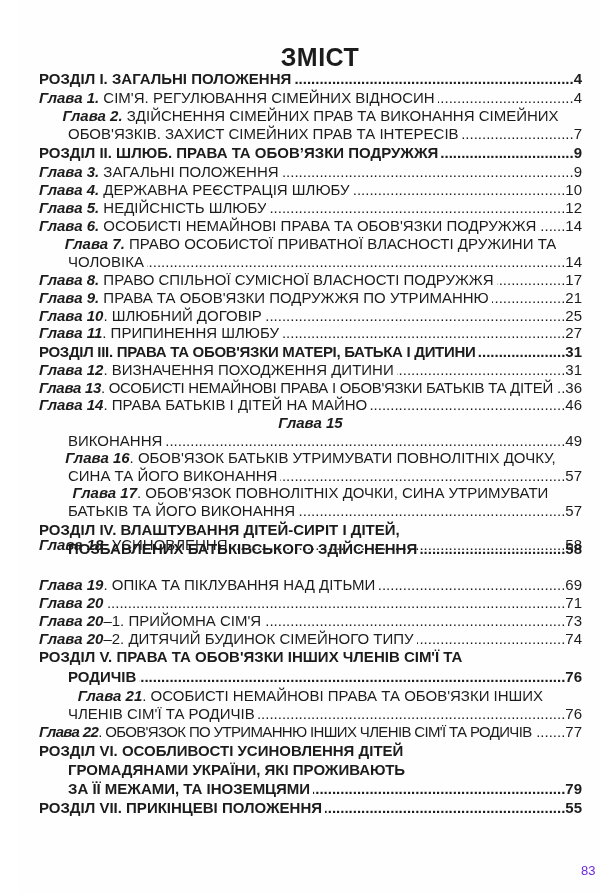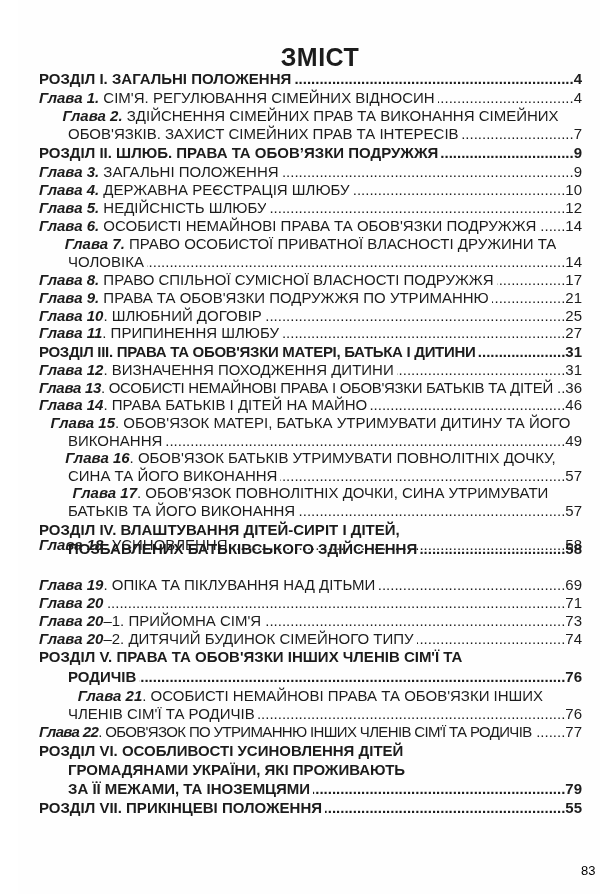--- a/index.html
+++ b/index.html
@@ -52,21 +52,21 @@
     .leader::before {
       content: "....................................................................................................................................................................";
     }
     .pg { flex: 0 0 auto; letter-spacing: 0; }
     .pagenum {
       position: absolute;
       left: 563px;
       top: 863px;
       font-size: 13px;
       line-height: 16px;
-      color: #000000;
+      color: #6d28d9;
       text-align: center;
     }
   </style>
 </head>
 <body>
 
 <div class="page">
 
   <div class="title">ЗМІСТ</div>
 
@@ -187,21 +187,20 @@
 
   <div class="row ch" style="top:396px">
     <span class="label">Глава 14</span>
     <span class="text">. ПРАВА БАТЬКІВ І ДІТЕЙ НА МАЙНО</span>
     <span class="leader"></span>
     <span class="pg">46</span>
   </div>
 
   <div class="row ch" style="top:414px">
     <span class="label">Глава 15</span>
-    <span class="text">. ОБОВ'ЯЗОК МАТЕРІ, БАТЬКА УТРИМУВАТИ ДИТИНУ ТА ЙОГО</span>
   </div>
   <div class="row ch indent" style="top:432px">
     <span class="text">ВИКОНАННЯ</span>
     <span class="leader"></span>
     <span class="pg">49</span>
   </div>
 
   <div class="row ch" style="top:449px">
     <span class="label">Глава 16</span>
     <span class="text">. ОБОВ'ЯЗОК БАТЬКІВ УТРИМУВАТИ ПОВНОЛІТНІХ ДОЧКУ,</span>

